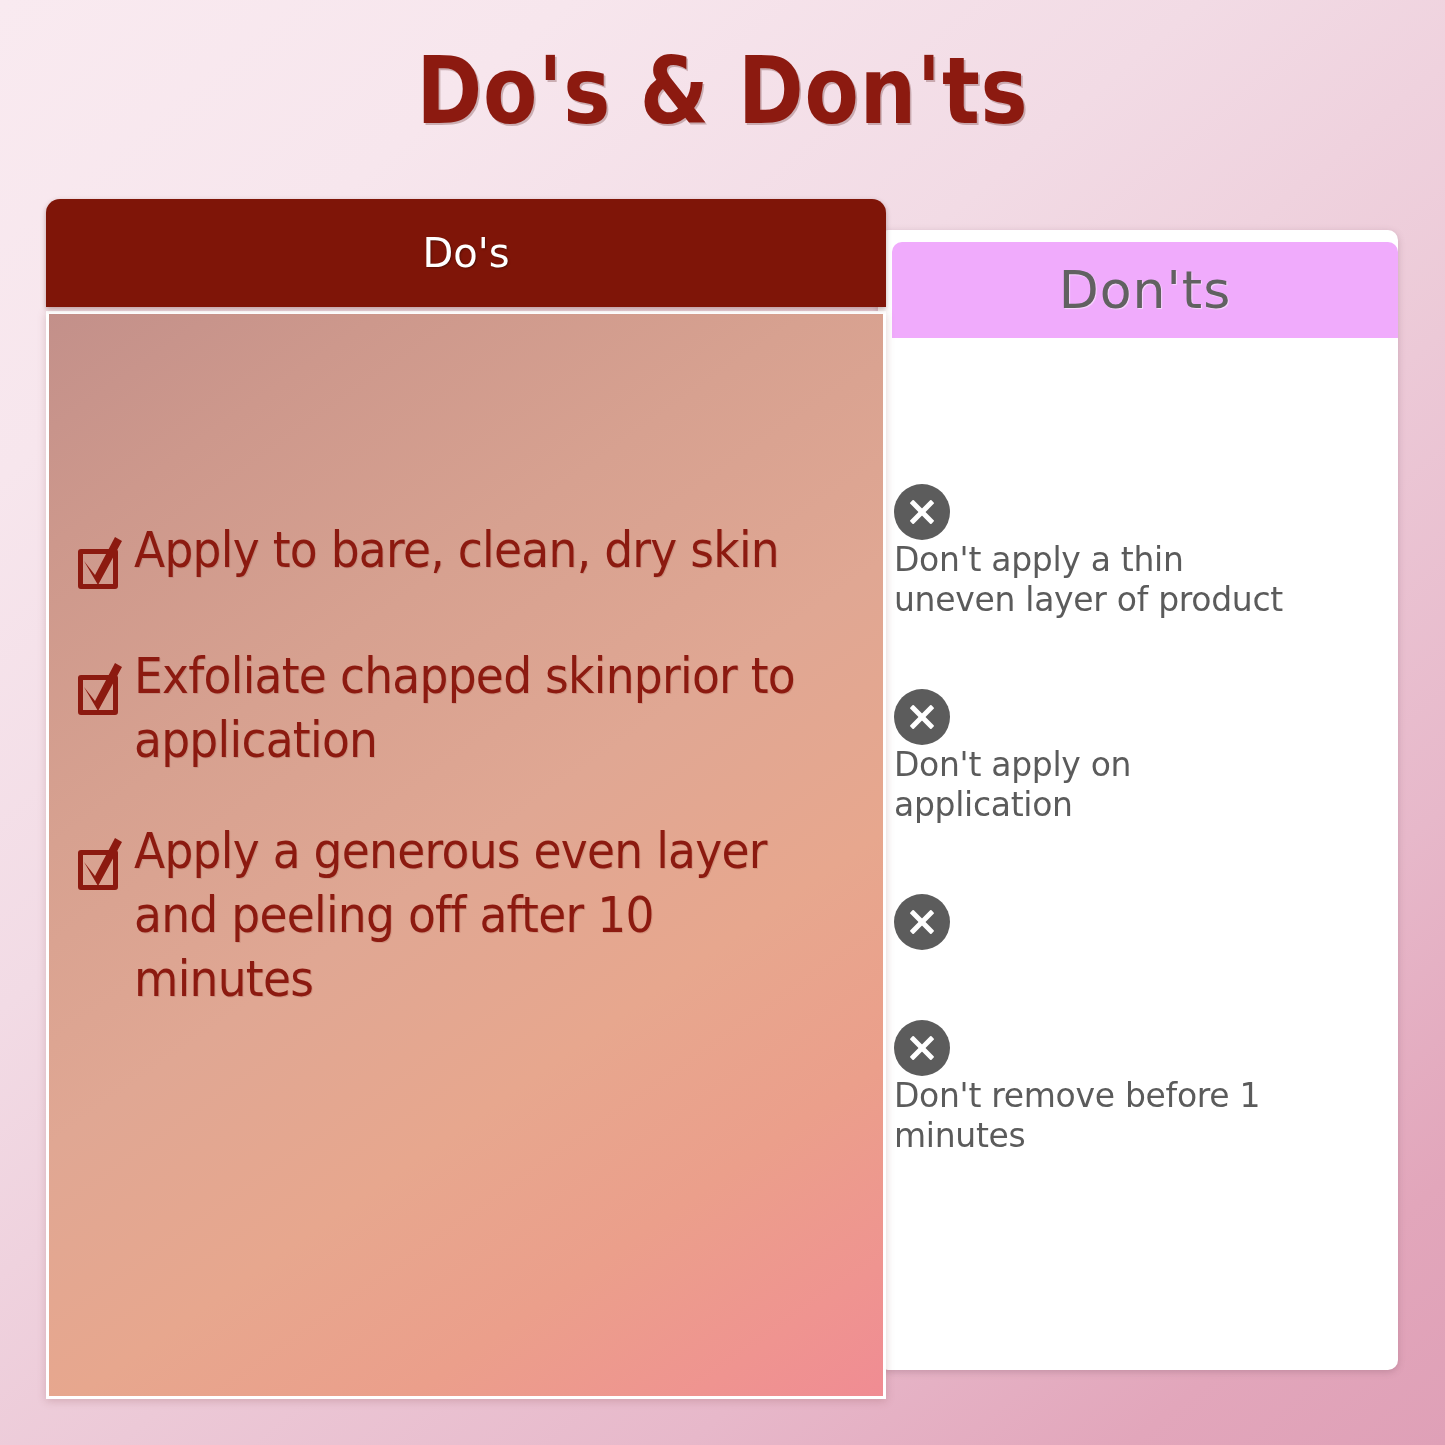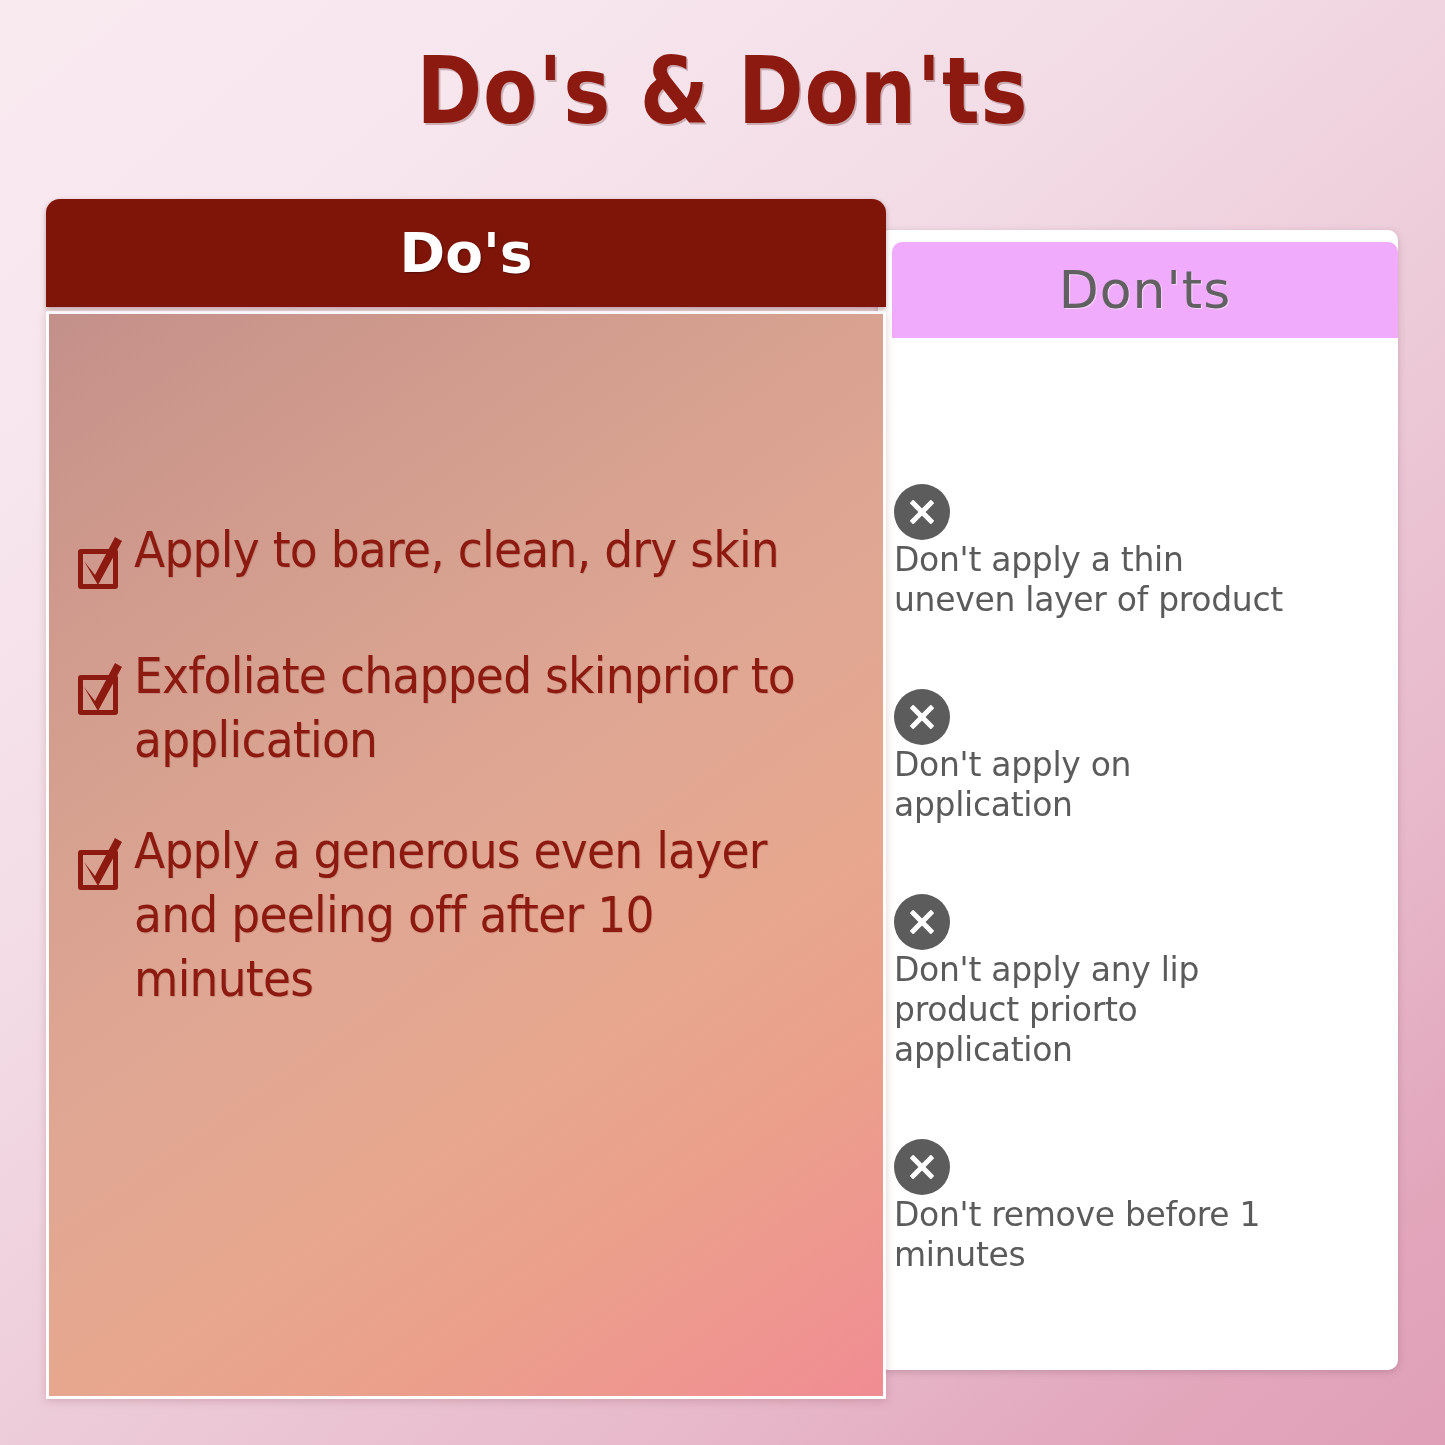--- a/index.html
+++ b/index.html
@@ -124,25 +124,24 @@
     height: 108px;
     background: #7f1508;
     border-radius: 14px 14px 0 0;
     display: flex;
     align-items: center;
     justify-content: center;
     box-shadow: 0 2px 5px rgba(80,25,18,0.35);
   }
   .dos-header-text {
     font-family: "DejaVu Sans", sans-serif;
-    font-size: 55px;
+    font-size: 40px;
     color: #ffffff;
     letter-spacing: 0px;
     text-shadow: 1px 1px 2px rgba(0,0,0,0.35);
-    font-weight: bold;
   }
   .dos-body {
     position: absolute;
     left: 0;
     top: 112px;
     width: 840px;
     height: 1088px;
     background: linear-gradient(145deg,
         #c3908a 0%,
         #cd988c 14%,
@@ -220,21 +219,20 @@
       <span class="dont-text">Don't apply a thin uneven layer of product</span>
     </div>
 
     <div class="dont-item">
       <span class="x-icon"></span>
       <span class="dont-text">Don't apply on application</span>
     </div>
 
     <div class="dont-item">
       <span class="x-icon"></span>
-      <span class="dont-text">Don't apply any lip product priorto application</span>
     </div>
 
     <div class="dont-item">
       <span class="x-icon"></span>
       <span class="dont-text">Don't remove before 1 minutes</span>
     </div>
 
   </div>
 </div>
 

